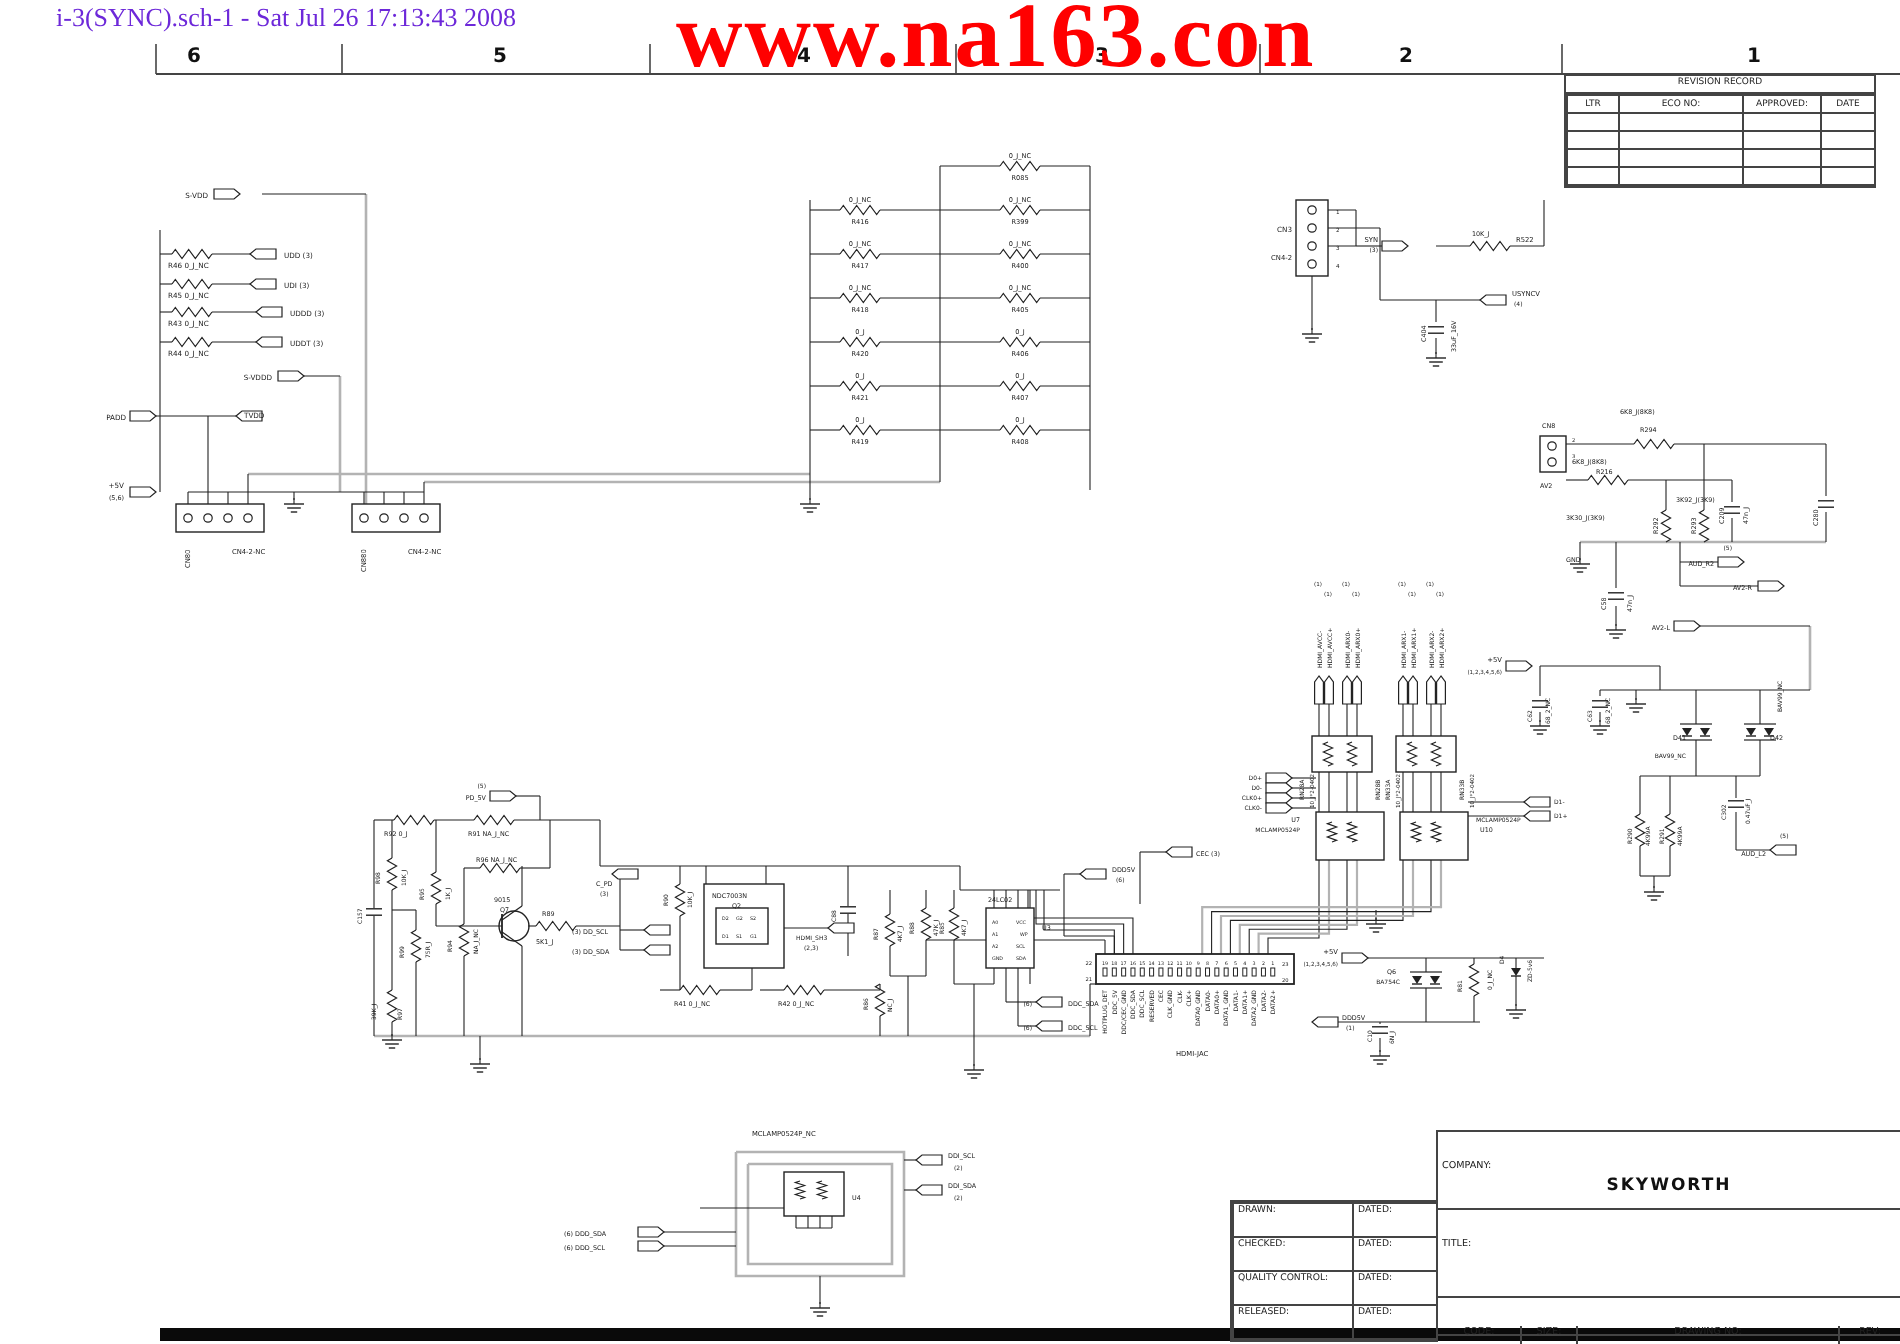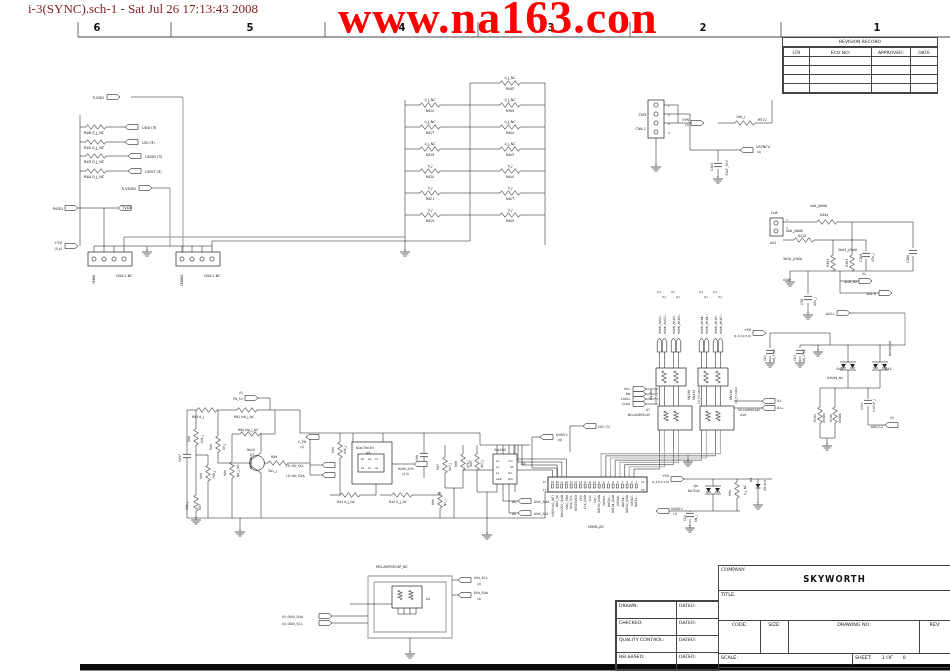--- a/index.html
+++ b/index.html
@@ -1,33 +1,33 @@
 <!DOCTYPE html>
 <html><head>
 <meta charset="utf-8">
 <style>
   html,body{margin:0;padding:0;background:#fff;}
   .sheet{position:relative;width:950px;height:672px;background:#fff;overflow:hidden;
          font-family:"DejaVu Sans",sans-serif;}
   .abs{position:absolute;}
   #schem{position:absolute;left:0;top:0;}
-  .win-title{left:28px;top:1px;font-family:"Liberation Serif",serif;font-size:13px;color:#7f1d1d;white-space:pre;}
+  .win-title{left:28px;top:1px;font-family:"Liberation Serif",serif;font-size:13px;color:#6d28d9;white-space:pre;}
   .watermark{left:338px;top:-9px;font-family:"Liberation Serif",serif;font-weight:bold;
              font-size:46px;letter-spacing:1px;z-index:30;}
   
   .rev{left:782px;top:37px;width:154px;border:1px solid #444;font-size:4.5px;color:#222;z-index:5;background:transparent;}
   .rev .t{height:8px;line-height:8px;text-align:center;border-bottom:1px solid #444;font-size:4.5px;}
   .rev table{border-collapse:collapse;width:100%;table-layout:fixed;}
   .rev td{border:1px solid #444;height:8px;font-size:4.5px;text-align:center;padding:0;overflow:hidden;}
   
   .appr{left:615px;top:600px;width:103px;border:1px solid #444;border-right:none;font-size:4.6px;color:#222;z-index:5;}
   .appr table{border-collapse:collapse;width:100%;table-layout:fixed;}
   .appr td{border:1px solid #444;height:15px;font-size:4.6px;vertical-align:top;padding:1px 0 0 2px;overflow:hidden;}
   .tblk{left:718px;top:565px;width:231px;height:101px;border:1px solid #444;font-size:4.8px;color:#222;z-index:5;}
-  .tblk .row{position:relative;border-bottom:1px solid #444;box-sizing:border-box;}
+  .tblk .row{position:relative;border-bottom:1px solid #444;box-sizing:border-box;margin-top:14px;}
   .tblk .lab{position:absolute;left:2px;top:1px;font-size:4.8px;}
   .company-name{position:absolute;left:0;right:0;top:8px;text-align:center;
                 font-size:8.5px;font-weight:bold;letter-spacing:1px;color:#111;}
   .cells{display:flex;height:100%;}
   .cells .c{border-right:1px solid #444;box-sizing:border-box;position:relative;height:100%;}
   .cells .c:last-child{border-right:none;}
   .c .cl{position:absolute;top:1px;width:100%;text-align:center;font-size:4.8px;}
   .scale-row{display:flex;height:100%;}
   .scale-row .s1{width:134px;border-right:1px solid #444;box-sizing:border-box;padding:1px 0 0 2px;}
   .scale-row .s2{flex:1;padding:1px 0 0 2px;display:flex;gap:10px;}

